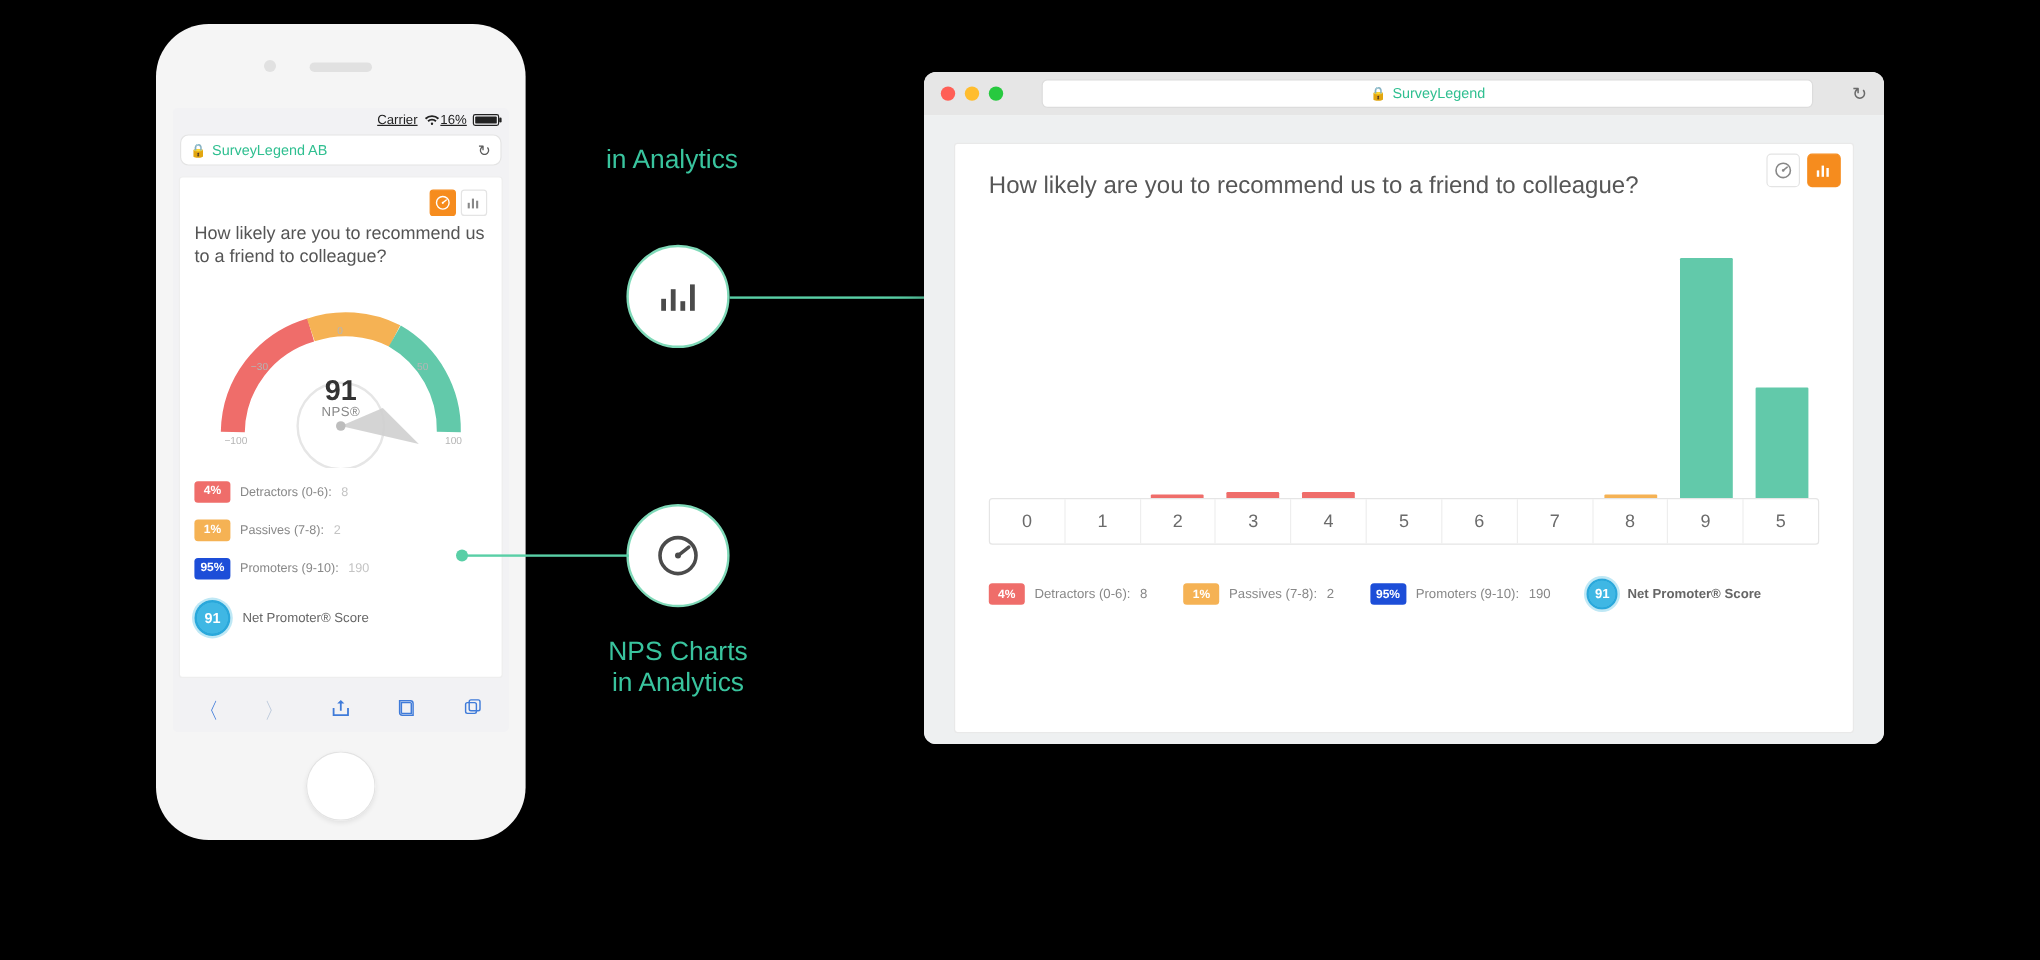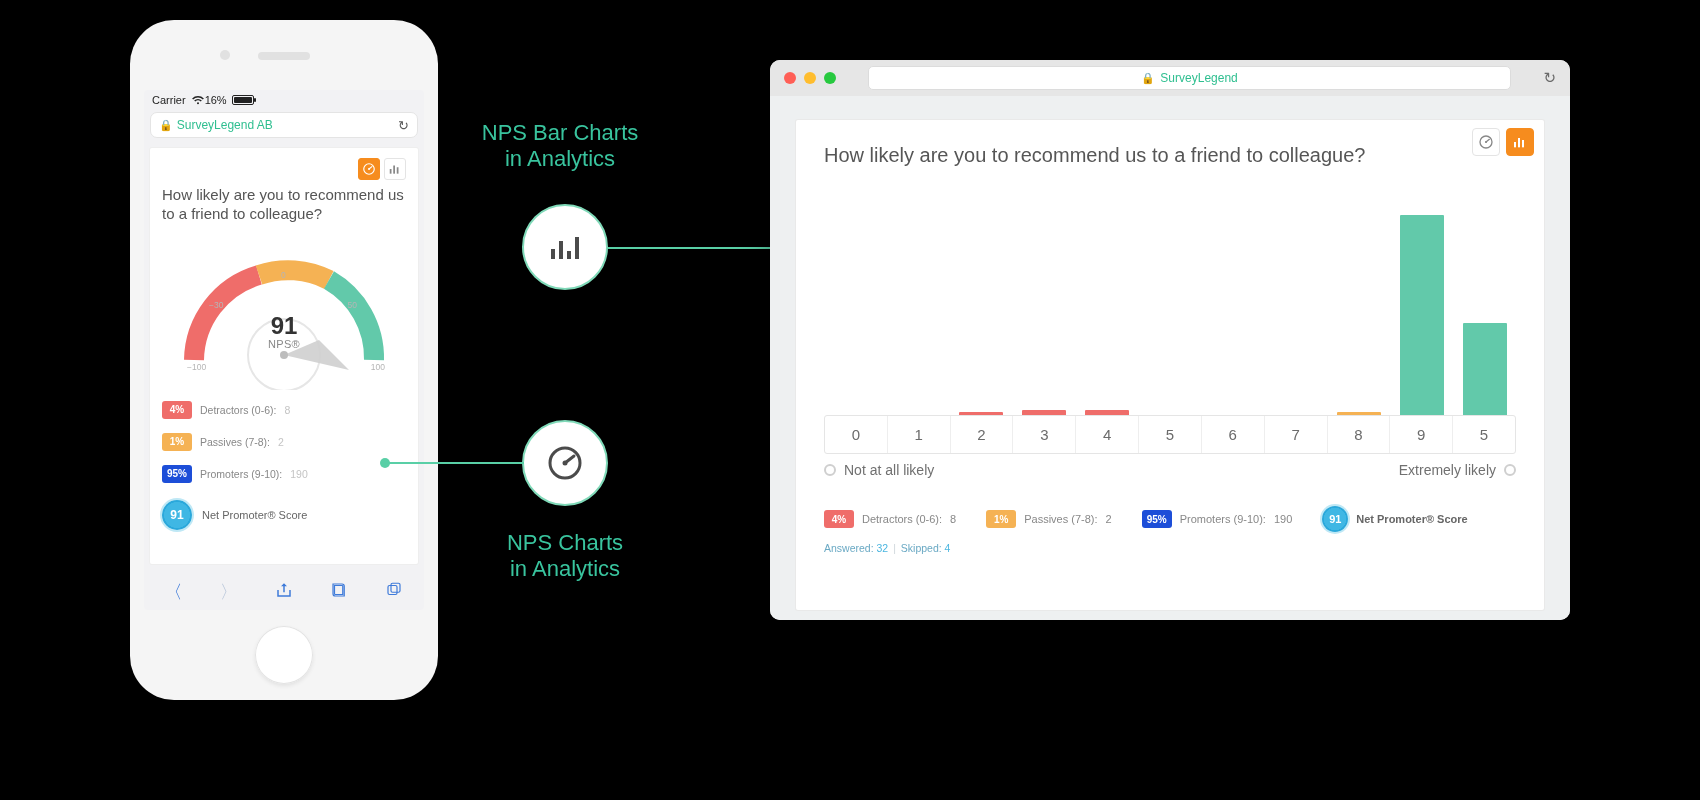--- a/index.html
+++ b/index.html
@@ -27,21 +27,21 @@
     width:52px; height:8px; border-radius:4px; background:#e1e1e1;
   }
   .phone .cam { position:absolute; top:30px; left:50%; transform:translateX(-64px);
     width:10px;height:10px;border-radius:50%;background:#e1e1e1; }
   .phone-home { position:absolute; bottom:16px; left:50%; transform:translateX(-50%);
     width:58px; height:58px; border-radius:50%; background:#fff;
     box-shadow:inset 0 0 0 1px #e3e3e3, 0 2px 4px rgba(0,0,0,.08); }
   .phone-shadow { position:absolute; left:100px; top:704px; width:370px; height:10px;
     background:radial-gradient(ellipse at center, rgba(0,0,0,.25), rgba(0,0,0,0) 70%); border-radius:50%; opacity:.4;}
   .screen { background:#f2f2f4; width:100%; height:100%; border-radius:4px; overflow:hidden; display:flex; flex-direction:column; }
-  .statusbar { display:flex; align-items:center; justify-content:flex-start; font-size:11px; padding:4px 8px 2px 8px; color:#222; }
+  .statusbar { display:flex; align-items:center; justify-content:flex-end; font-size:11px; padding:4px 8px 2px 8px; color:#222;text-decoration:underline; }
   .sb-left, .sb-right { display:flex; align-items:center; gap:5px; }
   .wifi { display:inline-block; width:14px; height:10px; }
   .batt { display:inline-flex; align-items:center; }
   .batt-body { width:22px; height:10px; border:1px solid #222; border-radius:2px; position:relative; }
   .batt-body:after{content:"";position:absolute; right:-3px; top:2px; width:2px; height:4px; background:#222; border-radius:1px;}
   .batt-fill { position:absolute; inset:1px; background:#222; border-radius:1px;}
   .addrbar { display:flex; align-items:center; background:#fff; margin:4px 6px; border-radius:7px; height:26px; padding:0 8px; font-size:12px; color:#2fbf90; border:1px solid #e4e4e4; }
   .addrbar .lock { margin-right:4px; font-size:11px; color:#2fbf90;}
   .addrbar .spacer{flex:1}
   .addrbar .reload{ color:#5b5b5b; font-size:13px; }
@@ -231,21 +231,20 @@
               <rect x="4" y="6" width="12" height="12" rx="2" fill="none" stroke="#3f7bd9" stroke-width="1.6"></rect>
               <rect x="8" y="3" width="12" height="12" rx="2" fill="none" stroke="#3f7bd9" stroke-width="1.6"></rect>
             </svg>
         </span>
       </div>
     </div>
     <div class="phone-home"></div>
   </div>
 
   <div class="center-title title-bar">
-    <div>NPS Bar Charts</div>
     <div>in Analytics</div>
   </div>
   <div class="center-title title-gauge">
     <div>NPS Charts</div>
     <div>in Analytics</div>
   </div>
   <div class="bubble bubble-bar">
     <svg width="40" height="40" viewBox="0 0 40 40">
       <rect x="6" y="22" width="4" height="10" fill="#4b4b4b"></rect>
       <rect x="14" y="14" width="4" height="18" fill="#4b4b4b"></rect>
@@ -337,30 +336,20 @@
             <div class="axis-cell">2</div>
             <div class="axis-cell">3</div>
             <div class="axis-cell">4</div>
             <div class="axis-cell">5</div>
             <div class="axis-cell">6</div>
             <div class="axis-cell">7</div>
             <div class="axis-cell">8</div>
             <div class="axis-cell">9</div>
             <div class="axis-cell">5</div>
           </div>
-        <div class="anchor-row">
-          <div class="anchor-left">
-              <span class="radio"></span>
-              <span>Not at all likely</span>
-            </div>
-          <div class="anchor-right">
-              <span>Extremely likely</span>
-              <span class="radio"></span>
-            </div>
-        </div>
 
         <div class="b-legend">
           <div class="grp">
             <span class="pct-badge bg-red">4%</span>
             <span>Detractors (0-6):</span>
             <span class="cnt">8</span>
           </div>
           <div class="grp">
             <span class="pct-badge bg-amber">1%</span>
             <span>Passives (7-8):</span>
@@ -370,24 +359,17 @@
             <span class="pct-badge bg-teal">95%</span>
             <span>Promoters (9-10):</span>
             <span class="cnt">190</span>
           </div>
           <div class="grp">
             <span class="nps-badge" style="width:26px;height:26px;font-size:11px;">91</span>
             <span style="color:#666;font-weight:600">Net Promoter® Score</span>
           </div>
         </div>
 
-        <div class="b-foot">
-          <span class="k">Answered:</span>
-          <span>32</span>
-          <span class="sep">|</span>
-          <span class="k">Skipped:</span>
-          <span>4</span>
-        </div>
       </div>
     </div>
   </div>
 
 </div>
 
 </body></html>

